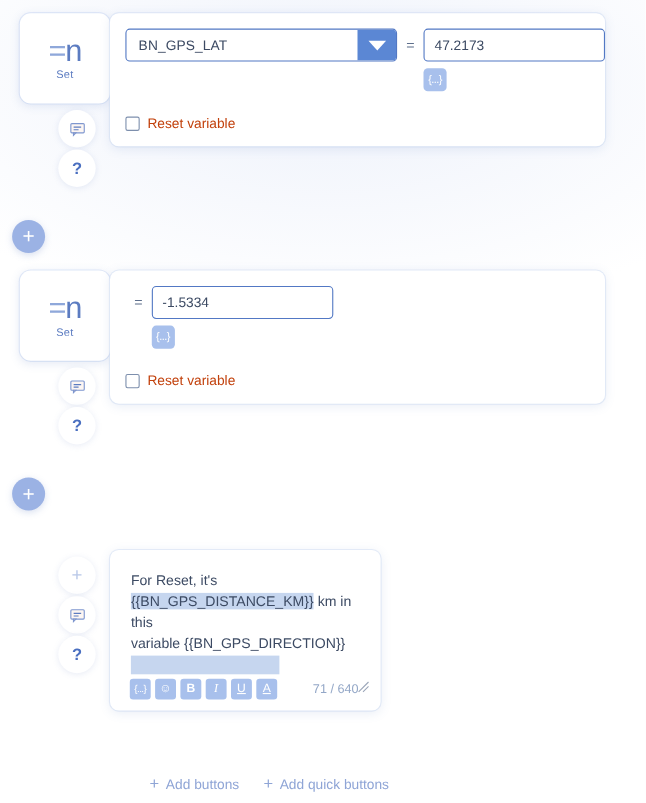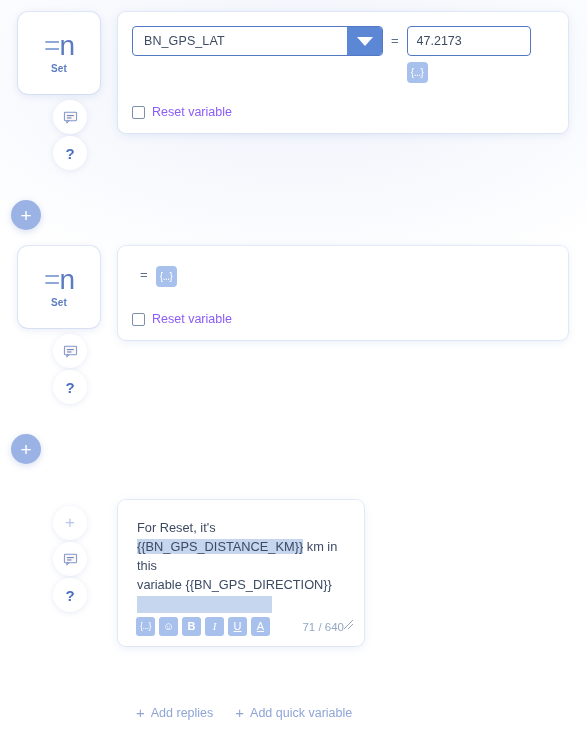--- a/index.html
+++ b/index.html
@@ -56,21 +56,21 @@
     font-size: 28px;
     line-height: 1;
     color: #5c7cc1;
     font-weight: 400;
     letter-spacing: -1px;
     font-family: "Liberation Sans", sans-serif;
   }
   .node-glyph .eq { color: #8fa8da; }
   .node-label {
     font-size: 10px;
-    font-weight: bold;
+    font-weight: normal;
     color: #5c7cc1;
     letter-spacing: .2px;
   }
 
   
   .doc-icon { display:block; }
 
   
   .side-actions {
     margin-top: 6px;
@@ -100,21 +100,20 @@
     color: #b9c8e8;
     font-size: 17px;
     font-weight: 300;
   }
 
   
   .panel {
     background: #ffffff;
     border-radius: 8px;
     box-shadow: 0 2px 10px rgba(92,124,193,0.14), 0 0 0 1px rgba(214,225,245,0.5);
-    margin-left: 18px;
     box-sizing: border-box;
   }
 
   .row {
     display: flex;
     align-items: flex-start;
   }
 
   
   .select-wrap {
@@ -153,21 +152,21 @@
 
   .equals {
     font-size: 13px;
     color: #5e6f8c;
     margin: 0 8px;
     line-height: 30px;
   }
 
   .value-col { display: flex; flex-direction: column; }
   .value-input {
-    width: 124px;
+    width: 165px;
     height: 30px;
     border: 1px solid #5278c4;
     border-radius: 4px;
     background: #fff;
     font-size: 12.5px;
     color: #3c4a63;
     padding: 0 9px;
     box-sizing: border-box;
     font-family: "Liberation Sans", sans-serif;
     outline: none;
@@ -195,21 +194,21 @@
   .checkbox {
     width: 13px;
     height: 13px;
     border: 1.4px solid #7d8fad;
     border-radius: 2px;
     background: #fff;
     box-sizing: border-box;
   }
   .check-label {
     font-size: 12.5px;
-    color: #8b5cf6;
+    color: #c2410c;
   }
 
   
   .add-node {
     position: absolute;
     width: 30px;
     height: 30px;
     border-radius: 50%;
     background: #9bb2e4;
     color: #ffffff;
@@ -368,20 +367,21 @@
         <div class="circle-btn help">
           <span>?</span>
         </div>
       </div>
     </div>
 
     <div class="panel" style="width:450px; padding:14px 0 14px 14px;">
       <div class="row">
         <div class="equals">=</div>
         <div class="value-col">
+          <input class="value-input" type="text" value="-1.5334" style="">
           <div class="var-btn">
             <span>{...}</span>
           </div>
         </div>
       </div>
       <div class="check-row" style="margin-top:22px;">
         <span class="checkbox"></span>
         <span class="check-label">Reset variable</span>
       </div>
     </div>
@@ -443,21 +443,21 @@
           </div>
           <div class="counter">71 / 640</div>
         </div>
       </div>
     </div>
   </div>
 
   <div class="footer-links" style="position:absolute; left:18px; top:695px;">
     <div class="flink">
       <span class="p">+</span>
-      <span>Add replies</span>
+      <span>Add buttons</span>
     </div>
     <div class="flink">
       <span class="p">+</span>
-      <span>Add quick variable</span>
+      <span>Add quick buttons</span>
     </div>
   </div>
 
 </div>
 
 </body></html>

